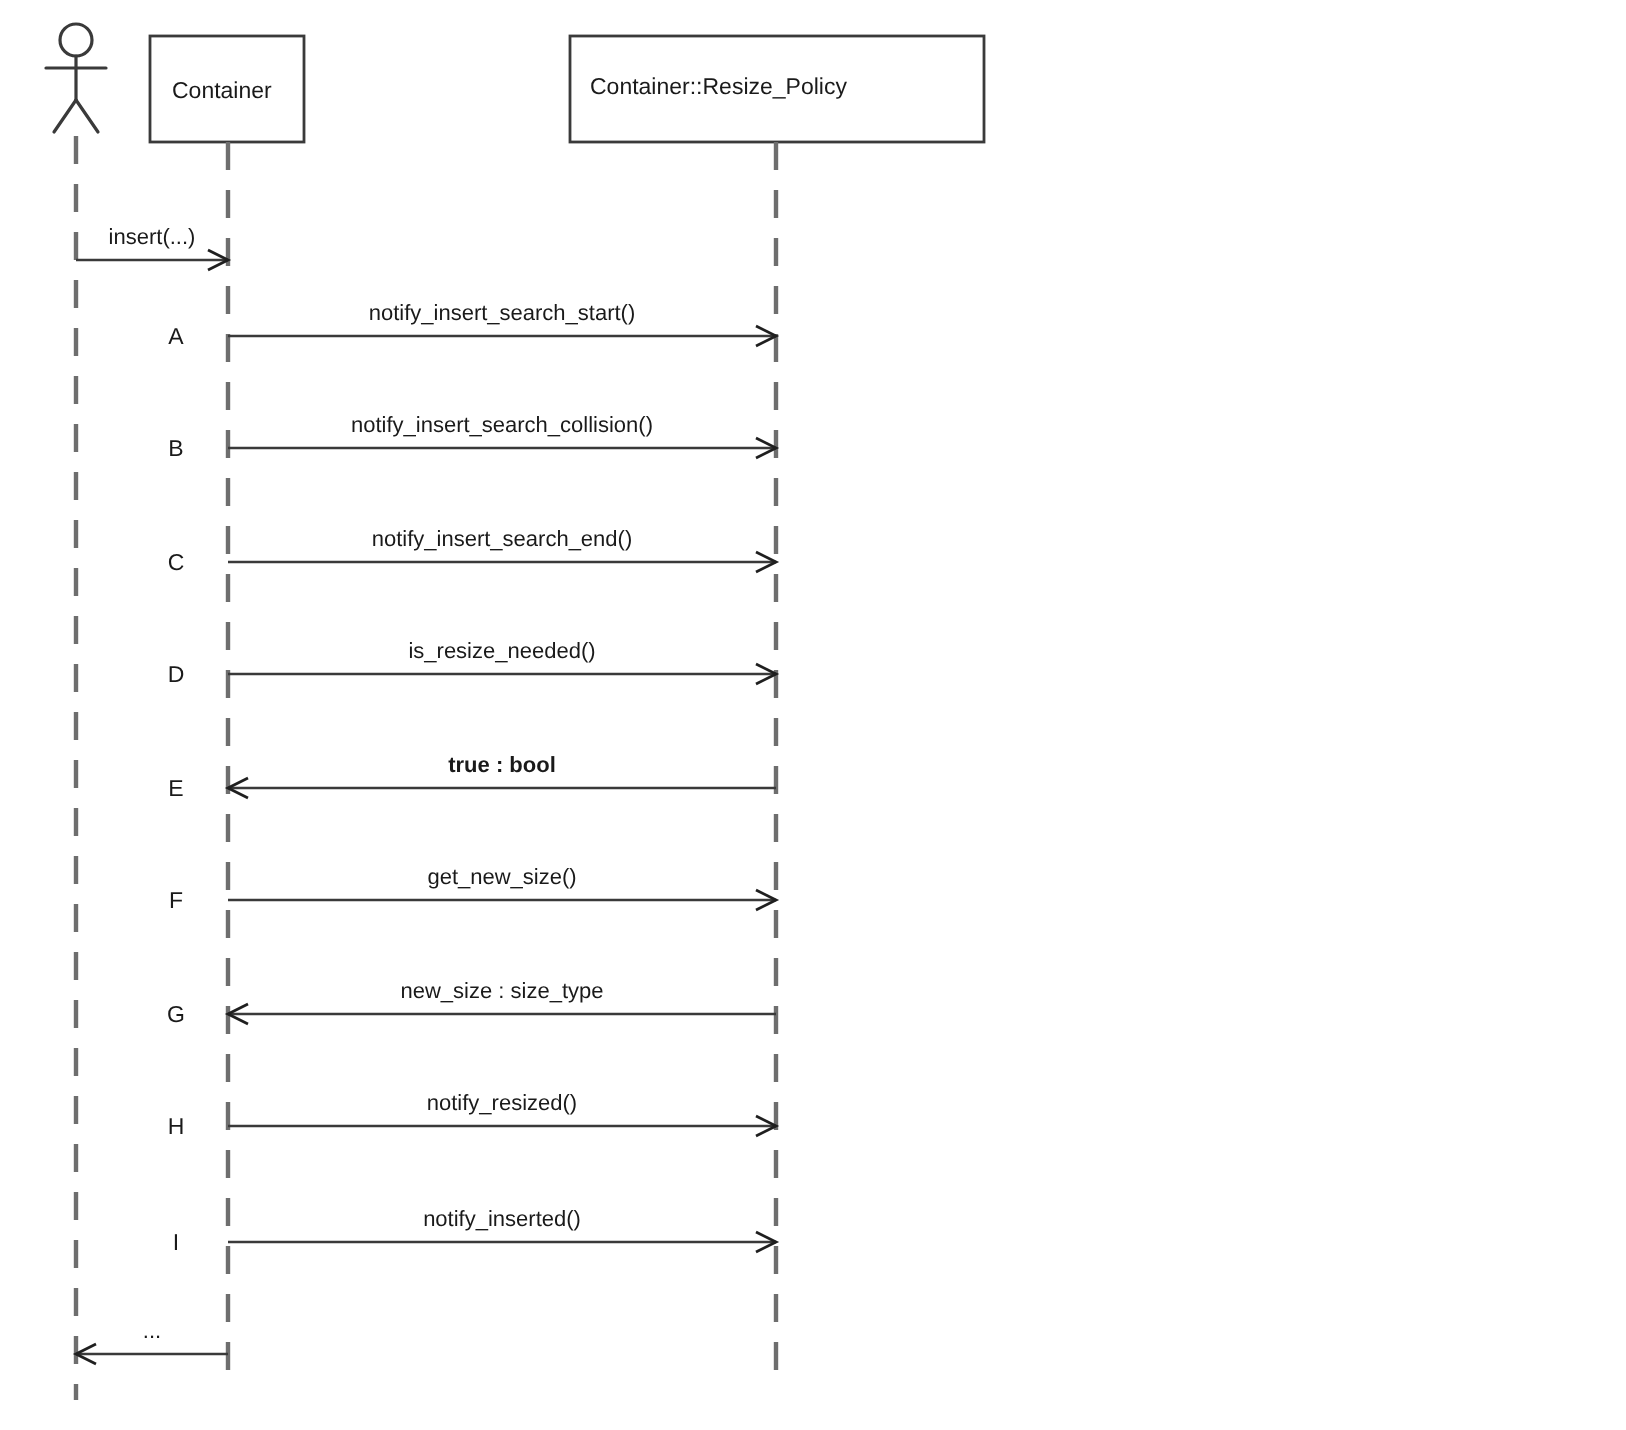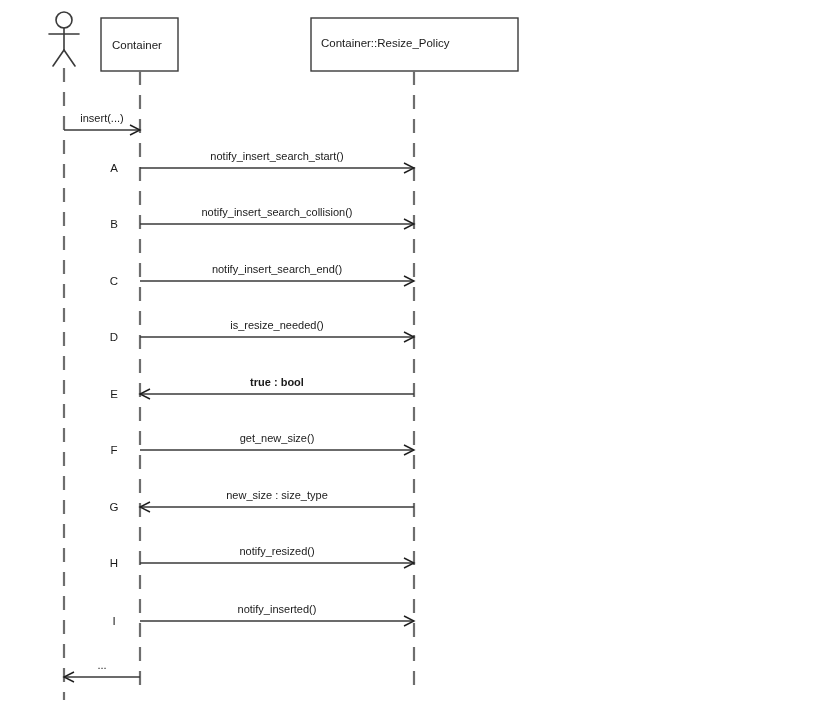--- a/index.html
+++ b/index.html
@@ -11,21 +11,20 @@
   body {
     font-family: "Liberation Sans", sans-serif;
     color: #1a1a1a;
   }
   #canvas {
     position: relative;
     width: 697px;
     height: 715px;
     background: #ffffff;
     overflow: hidden;
-    margin-left: 26px;
   }
   svg.diagram {
     position: absolute;
     left: 0;
     top: 0;
     width: 813px;
     height: 715px;
     display: block;
   }
   .lifeline-box {

